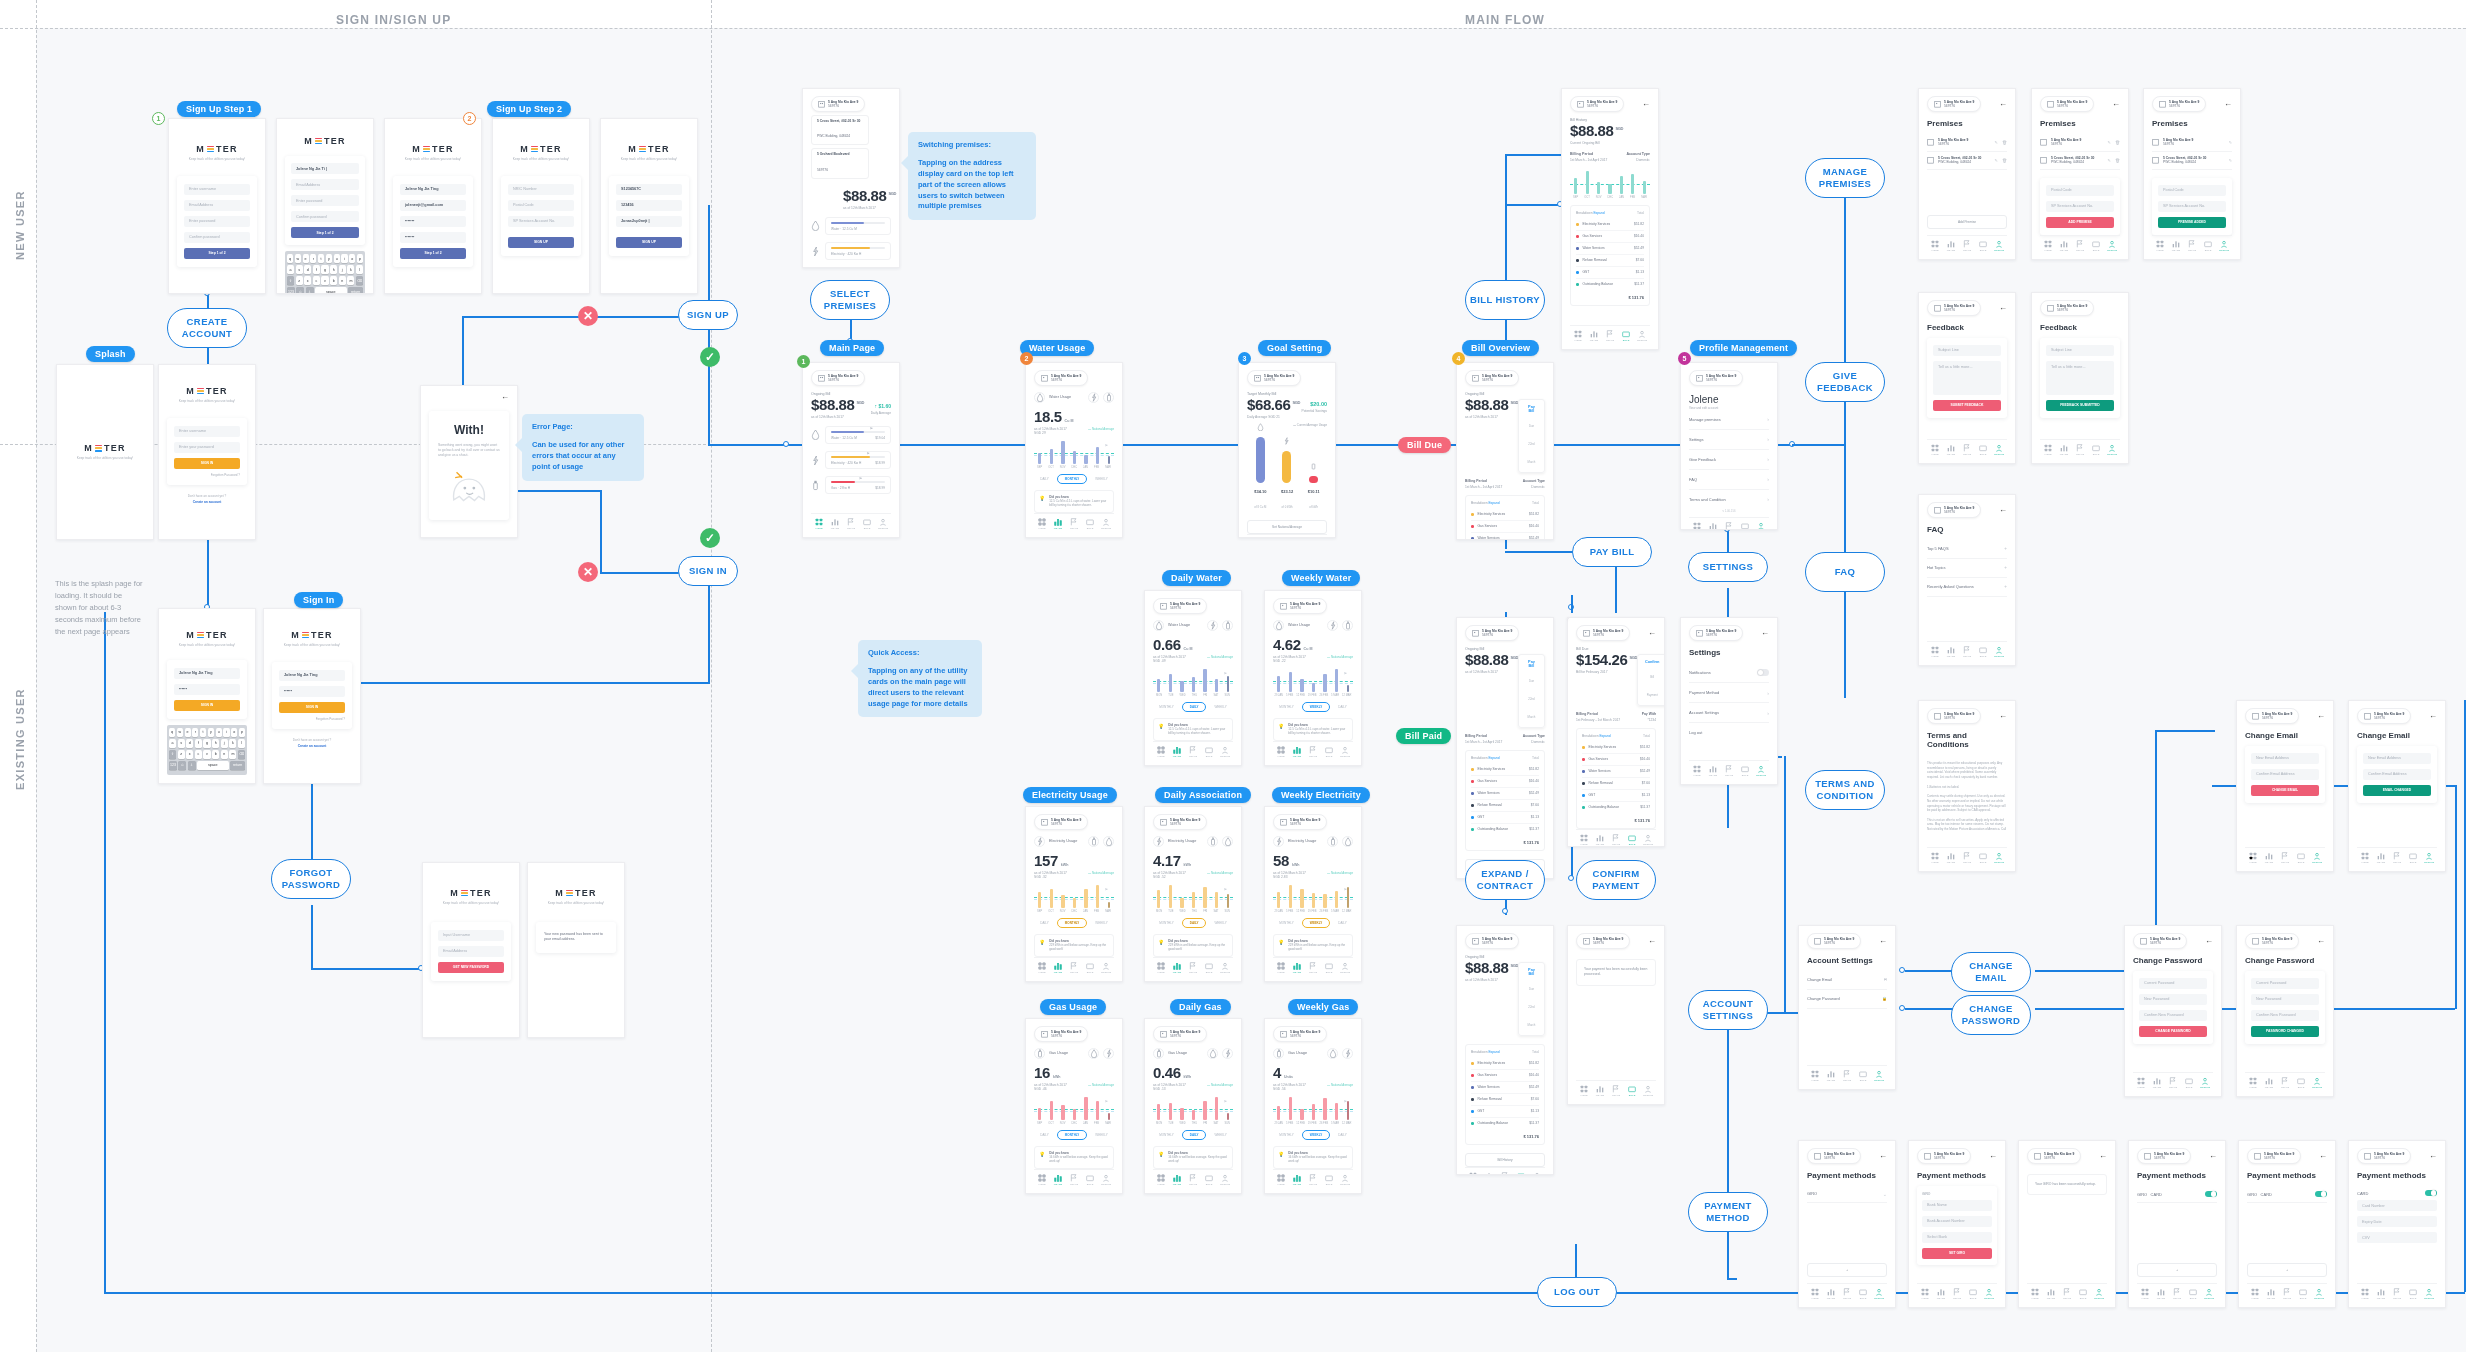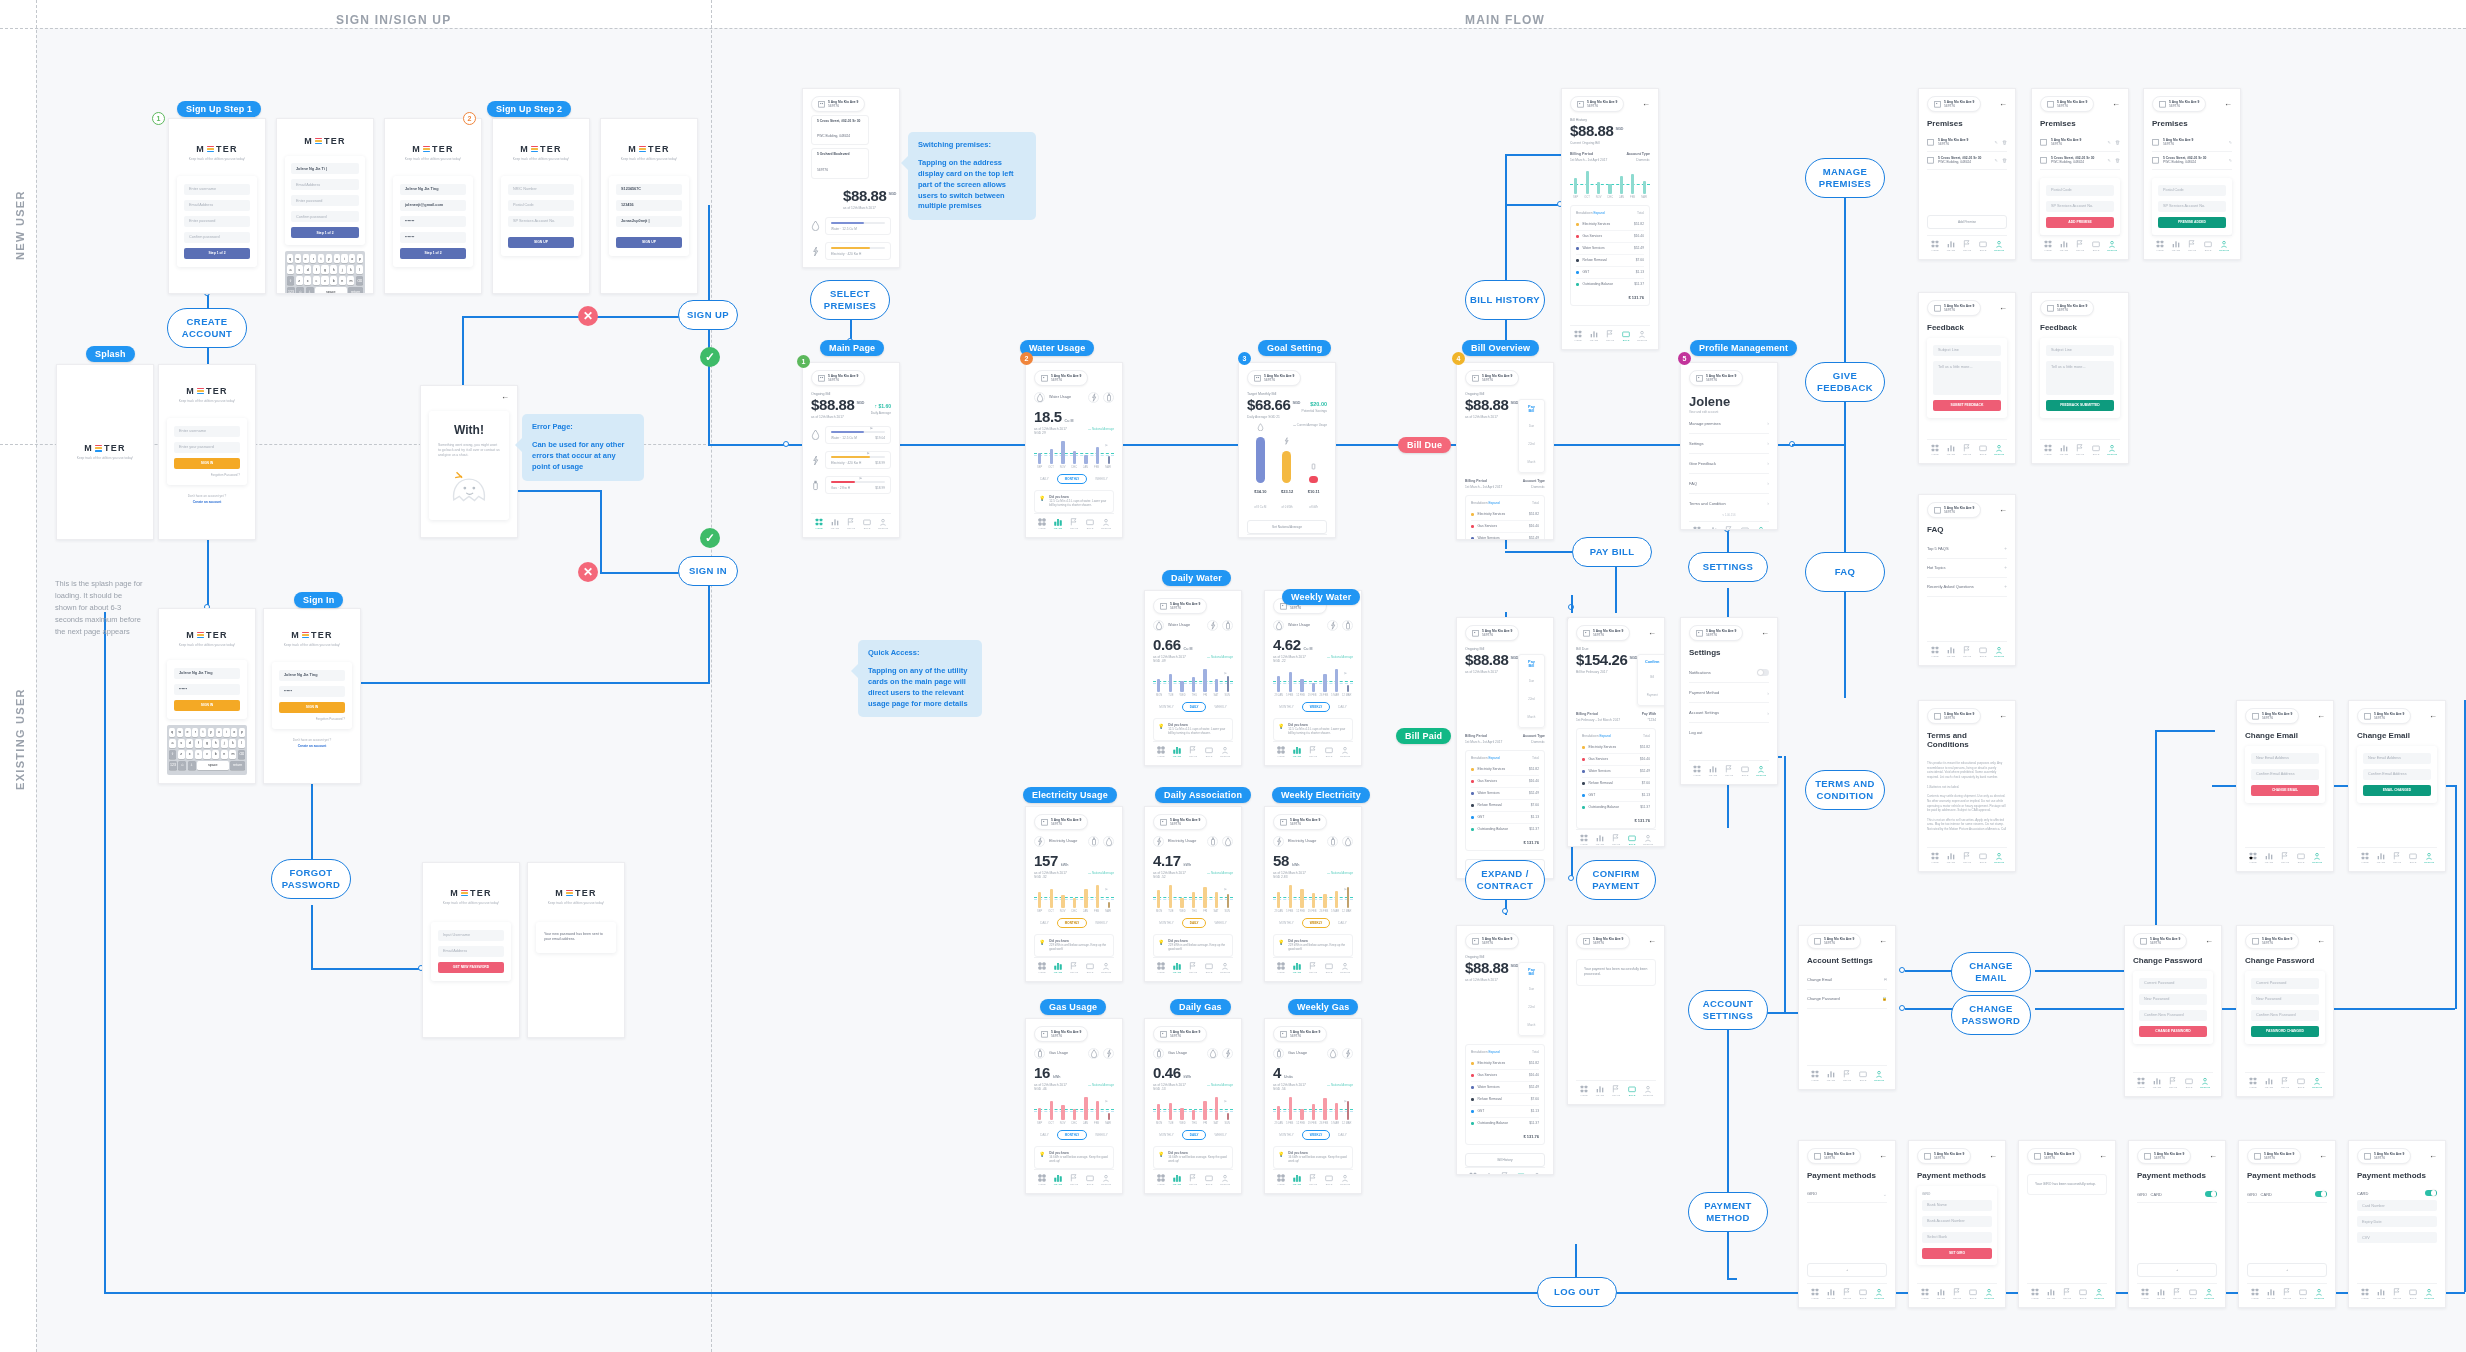--- a/index.html
+++ b/index.html
@@ -351,21 +351,21 @@
   <div class="pill" style="left:177px;top:101px;">Sign Up Step 1</div>
   <div class="pill" style="left:487px;top:101px;">Sign Up Step 2</div>
   <div class="pill" style="left:86px;top:346px;">Splash</div>
   <div class="pill" style="left:294px;top:592px;">Sign In</div>
   <div class="pill" style="left:820px;top:340px;">Main Page</div>
   <div class="pill" style="left:1020px;top:340px;">Water Usage</div>
   <div class="pill" style="left:1258px;top:340px;">Goal Setting</div>
   <div class="pill" style="left:1462px;top:340px;">Bill Overview</div>
   <div class="pill" style="left:1690px;top:340px;">Profile Management</div>
   <div class="pill" style="left:1162px;top:570px;">Daily Water</div>
-  <div class="pill" style="left:1282px;top:570px;margin-top:19px;">Weekly Water</div>
+  <div class="pill" style="left:1282px;top:570px;">Weekly Water</div>
   <div class="pill" style="left:1023px;top:787px;">Electricity Usage</div>
   <div class="pill" style="left:1155px;top:787px;">Daily Association</div>
   <div class="pill" style="left:1272px;top:787px;">Weekly Electricity</div>
   <div class="pill" style="left:1040px;top:999px;">Gas Usage</div>
   <div class="pill" style="left:1170px;top:999px;">Daily Gas</div>
   <div class="pill" style="left:1288px;top:999px;">Weekly Gas</div>
   <div class="pill red" style="left:1398px;top:437px;">Bill Due</div>
   <div class="pill green" style="left:1396px;top:728px;">Bill Paid</div>
 
   <div class="stepnum g1" style="left:152px;top:112px;">1</div>
@@ -2585,21 +2585,21 @@
   <div class="phone" style="left:1680px;top:362px;width:98px;height:168px;">
     <div class="ph-pad">
       <div class="addr-chip">
         <svg class="ic" viewBox="0 0 10 11">
             <rect x="1" y="2" width="8" height="8" fill="none" stroke="#8b94a0" stroke-width=".9"></rect>
             <rect x="3" y="4" width="1.6" height="1.6" fill="#8b94a0"></rect>
           </svg>
         <span class="addr-txt"><b>5 Ang Mo Kio Ave 9</b><span>569776</span></span>
       </div>
       <div style="margin-top:8px;">
-        <div style="font-size:13px;font-weight:700;color:#323a45;">Jolene</div>
+        <div style="font-size:10px;font-weight:400;color:#323a45;">Jolene</div>
         <div style="font-size:3px;color:#a8aeb8;margin-top:1px;">View and edit account</div>
       </div>
       <div class="mrow">
           <span>Manage premises</span>
           <span class="chev">›</span>
         </div>
       <div class="mrow">
           <span>Settings</span>
           <span class="chev">›</span>
         </div>

